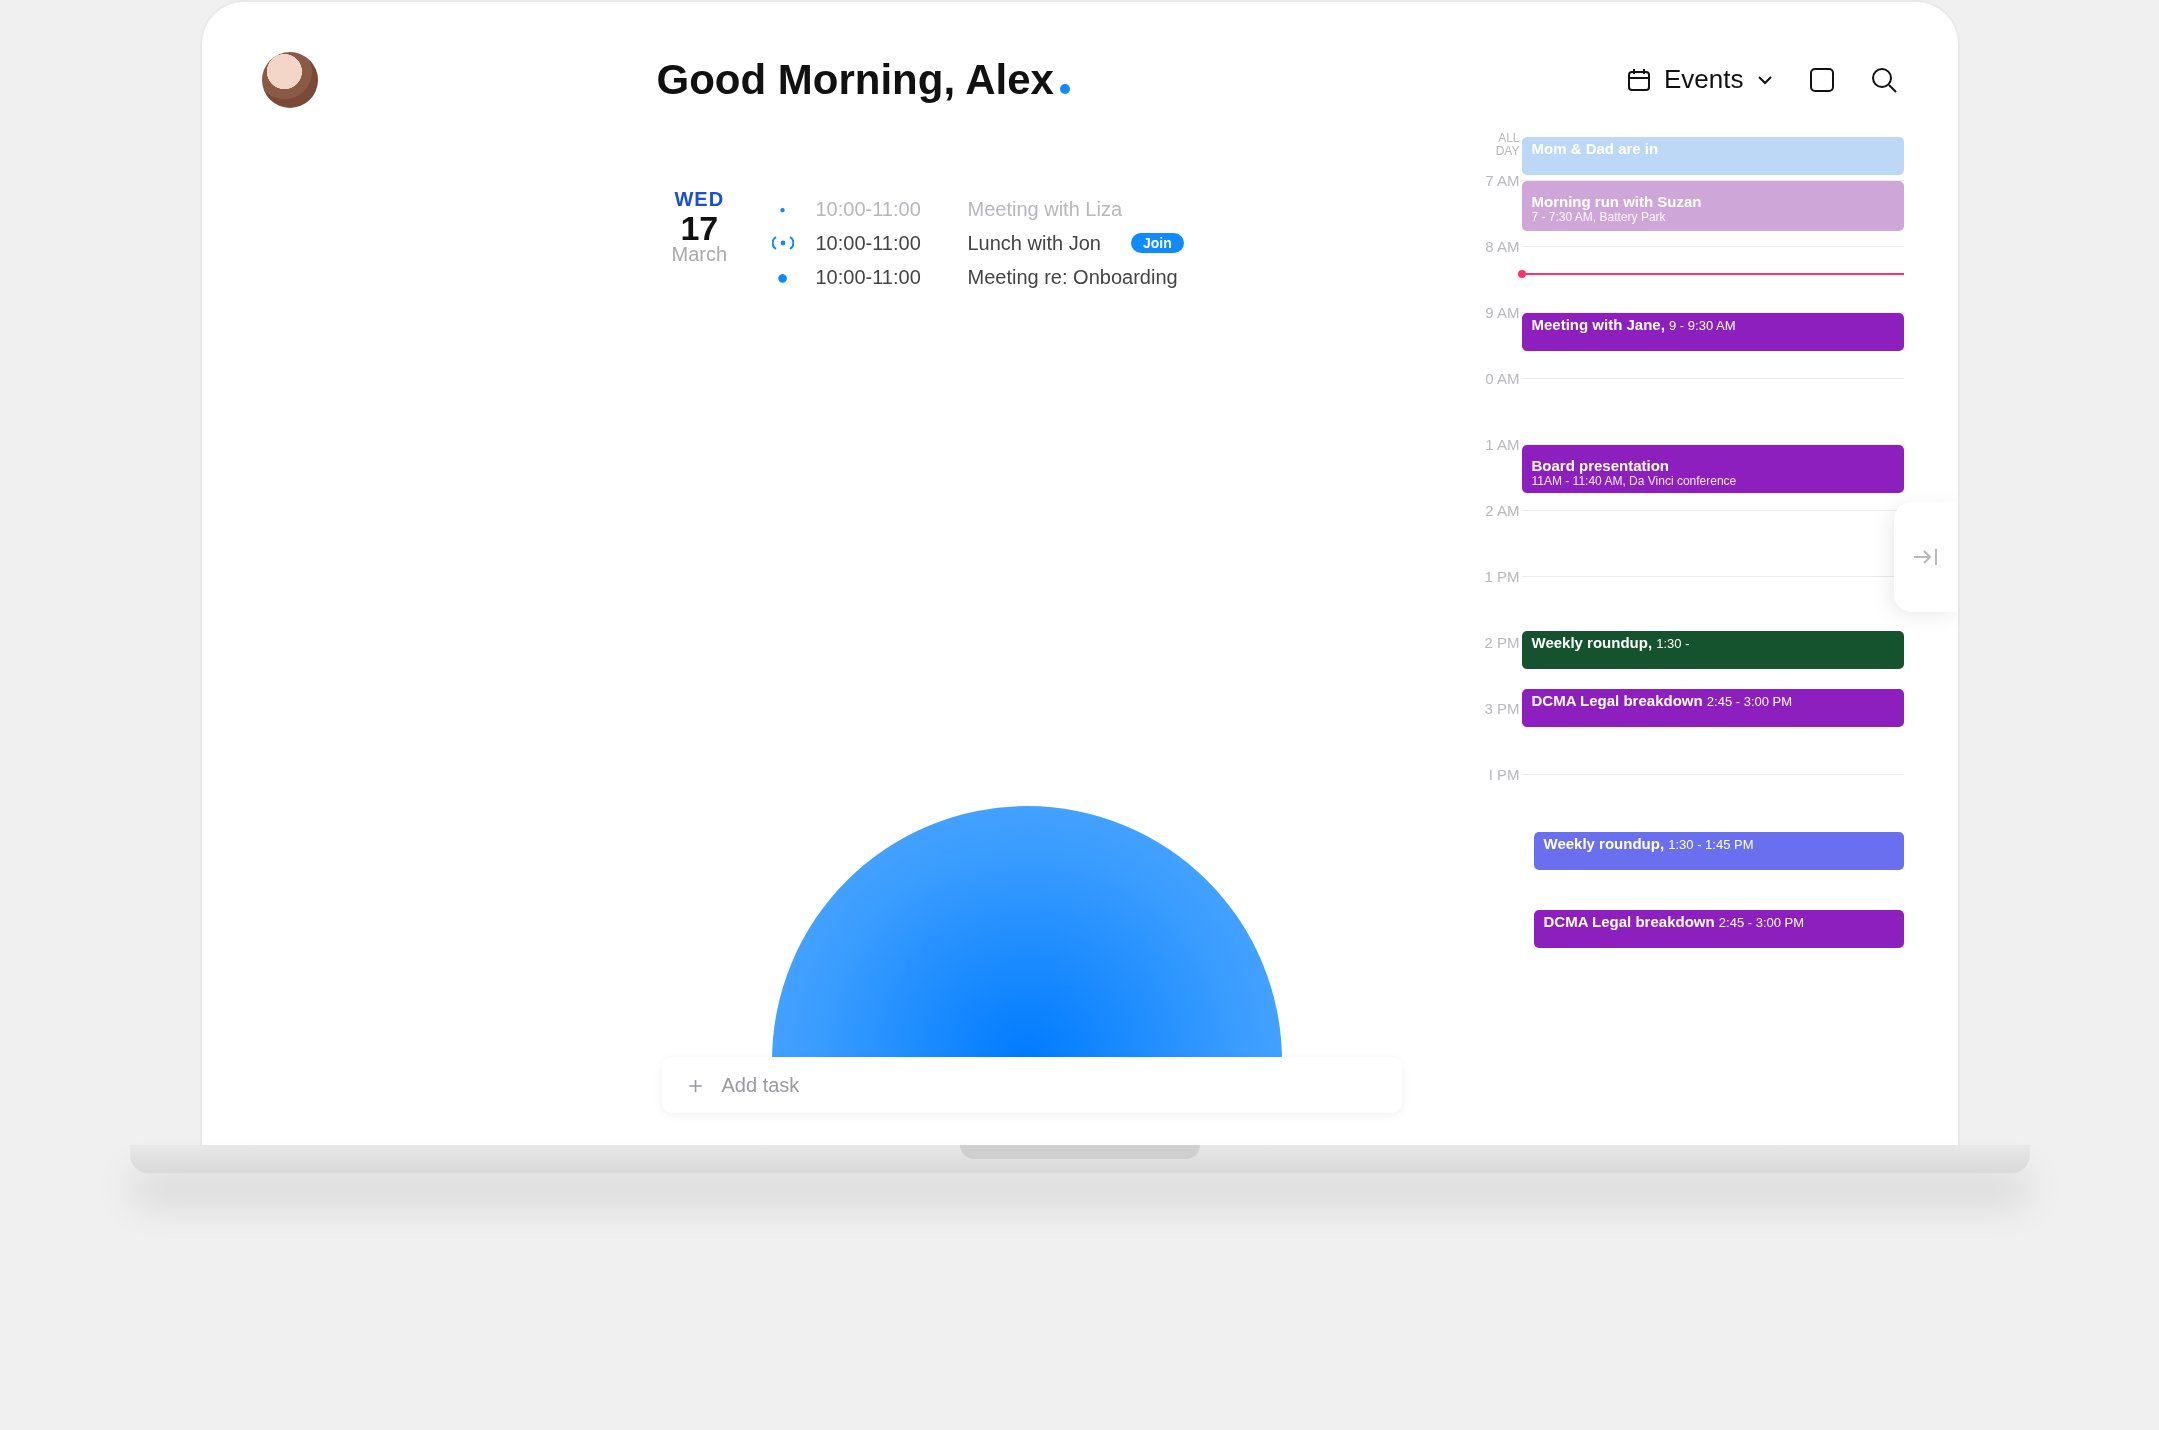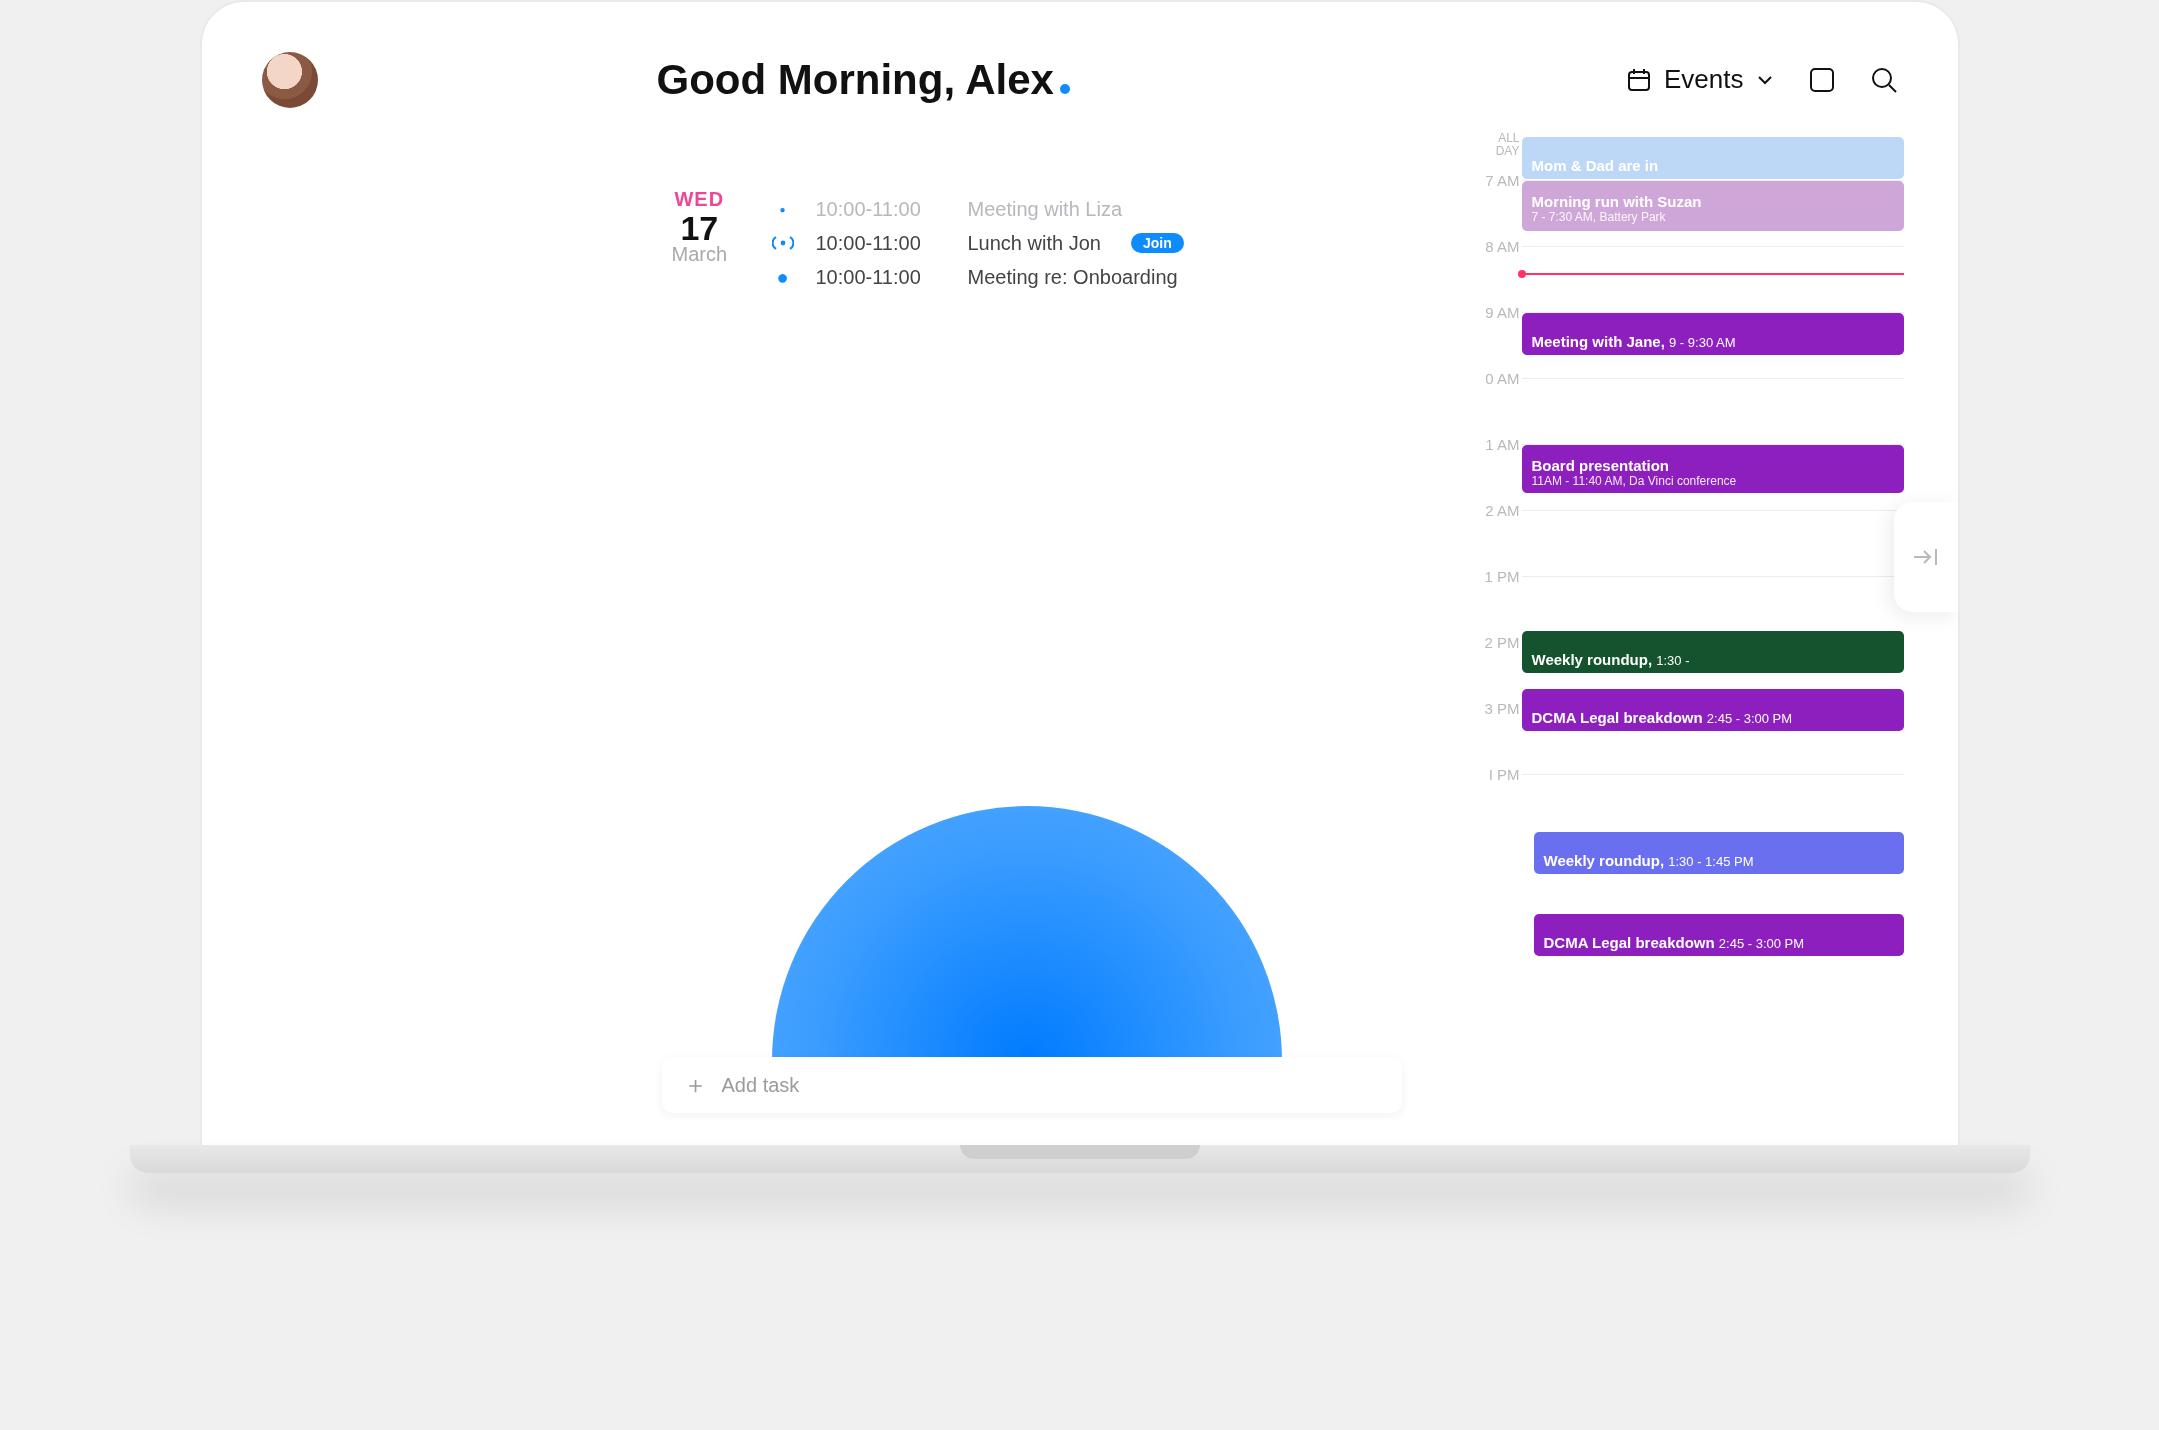--- a/index.html
+++ b/index.html
@@ -93,21 +93,21 @@
   .icon-stroke{ stroke:#111; stroke-width:2; fill:none; }
   .square-btn, .search-btn{ width:28px; height:28px; cursor:pointer; }
 
   
   .datebox{
     position:absolute;
     top:186px; left:470px;
     text-align:center;
     color:#111;
   }
-  .datebox .dow{ font-size:20px; font-weight:800; letter-spacing:1px; color:#ec4899;}
+  .datebox .dow{ font-size:20px; font-weight:800; letter-spacing:1px; color:#1d4ed8;}
   .datebox .dnum{ font-size:34px; font-weight:800; line-height:1;}
   .datebox .mon{ font-size:20px; color:#aaa; margin-top:-2px;}
 
   .upcoming{
     position:absolute;
     top:190px; left:570px;
     font-size:20px;
   }
   .upcoming .row{
     display:flex; align-items:center; gap:22px;
@@ -176,21 +176,21 @@
   .evblk{
     position:absolute;
     left:0; right:0;
     border-radius:5px;
     color:#fff;
     padding:12px 10px;
     font-size:15px;
   }
   .evblk .t{ font-weight:700; }
   .evblk .s{ font-size:12px; opacity:.9; display:block; }
-  .single{ height:38px; line-height:16px; padding:21px 10px;}
+  .single{ height:38px; line-height:16px; padding:4px 10px;}
   .evblk.washed{ color:#fff;}
 
   .nowline{
     position:absolute; left:0; right:0; top:26px;
     border-top:2px solid #ff3366;
   }
   .nowline::before{
     content:""; position:absolute; left:-4px; top:-5px;
     width:8px; height:8px; border-radius:50%; background:#ff3366;
   }

